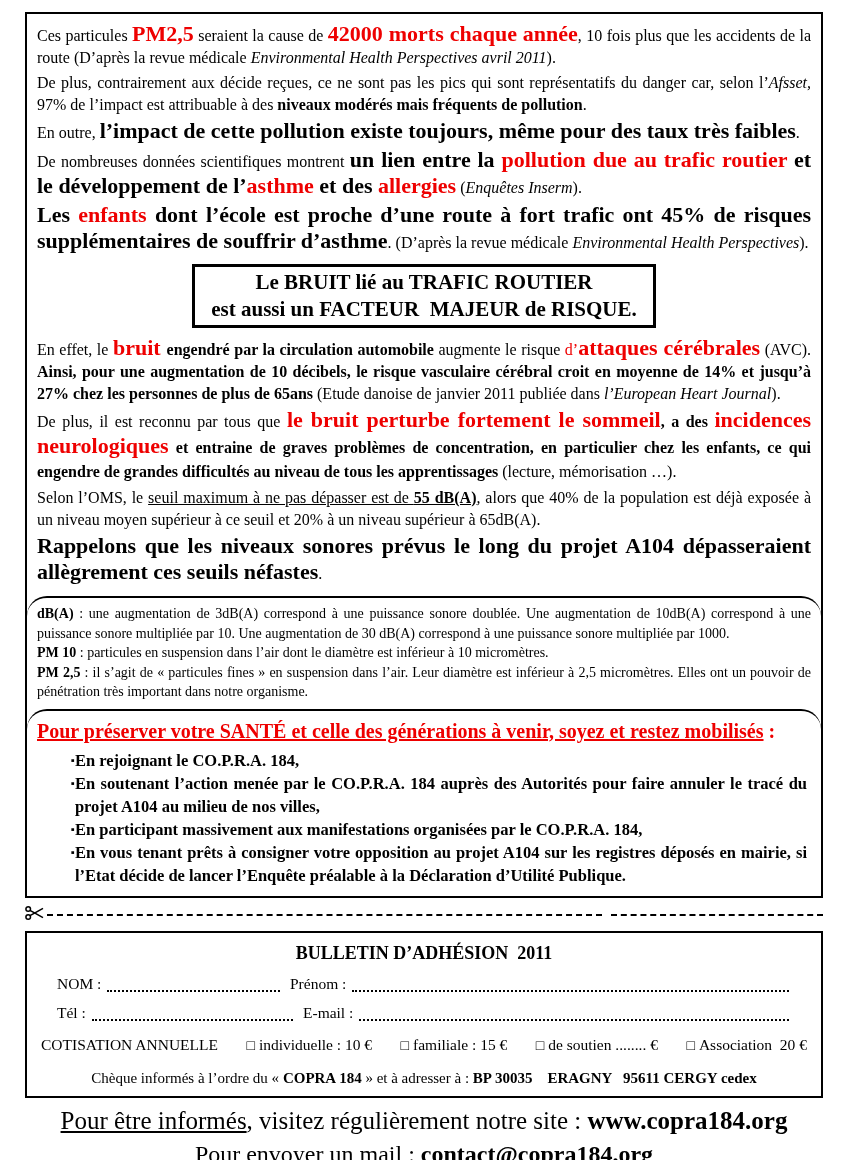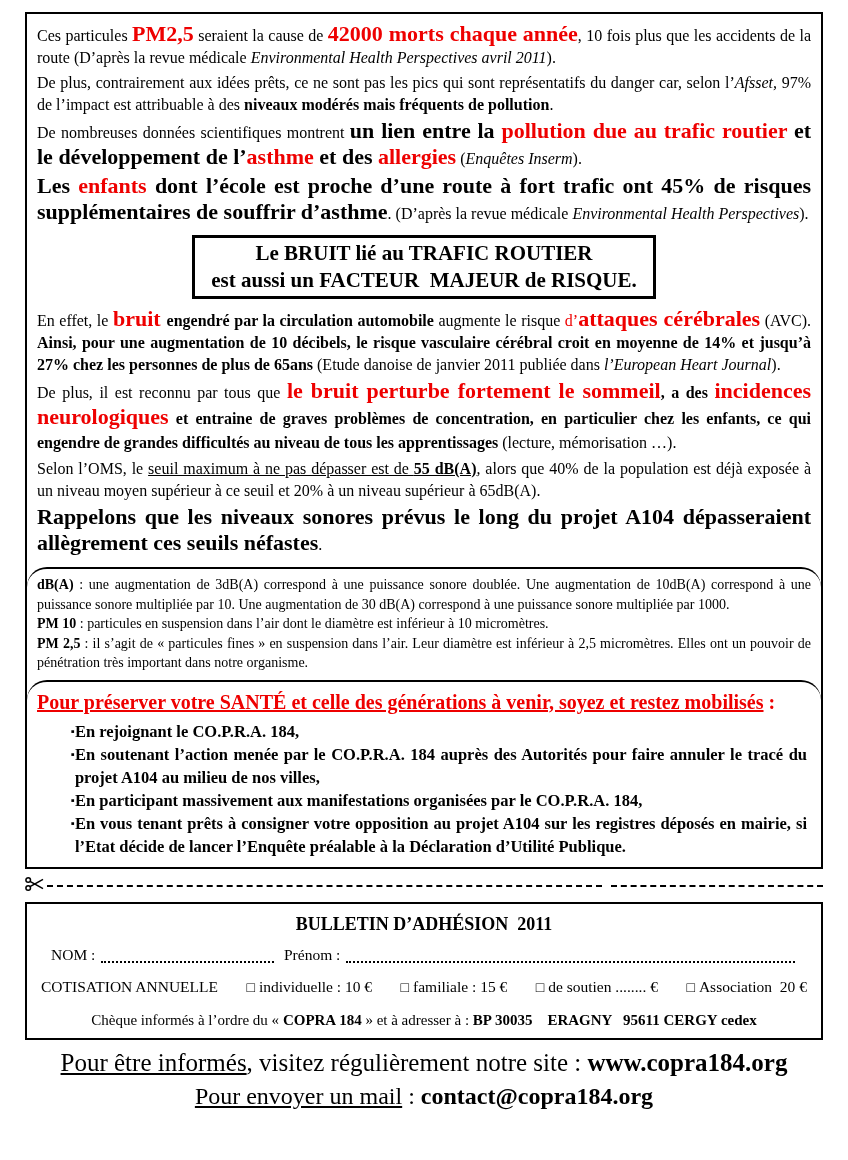--- a/index.html
+++ b/index.html
@@ -48,21 +48,21 @@
   .cutline{ display:flex; align-items:center; margin:8px 0 7px 0; height:18px; }
   .cutline .scissors{ flex:0 0 22px; }
   .cutline .dash{ border-top:2px dashed #000; height:0; }
   .cutline .d1{ flex:1; }
   .cutline .gap{ width:9px; }
   .cutline .d2{ width:212px; }
 
   
   .bulletin{ border:2px solid #000; padding:8px 14px 8px 14px; }
   .bulletin-title{ text-align:center; font-weight:bold; font-size:18px; line-height:24px; white-space:pre-wrap; margin-bottom:0; }
-  .form-row{ display:flex; align-items:flex-end; font-size:15.5px; line-height:20px; margin:9px 10px; }
+  .form-row{ display:flex; align-items:flex-end; font-size:15.5px; line-height:20px; margin:9px 16px; }
   .form-label{ white-space:pre-wrap; }
   .dots{ border-bottom:2px dotted #000; height:14px; margin:0 2px 2px 6px; }
   .grow{ flex:1; }
   .fix1{ flex:0 0 225px; }
   .fix2{ flex:0 0 238px; }
   .lbl2{ margin-left:8px; }
   .cotis-row{ display:flex; justify-content:space-between; align-items:baseline; font-size:15.5px; line-height:20px; margin:12px 0 6px 0; }
   .cotis-opt{ white-space:pre-wrap; }
   .cotis-opt .cb{ font-size:14px; padding-right:4px; }
   .cheque-line{ text-align:center; font-size:15px; line-height:20px; white-space:pre-wrap; margin-top:12px; }
@@ -74,21 +74,22 @@
 </style>
 </head>
 <body>
 
 <div class="page">
 
   <div class="main-box">
 
     <div class="section">
       <div class="para mid"><span>Ces particules </span><span class="b r lg">PM2,5</span><span> seraient la cause de </span><span class="b r lg">42000 morts chaque année</span><span>, 10 fois plus que les accidents de la route (D’après la revue médicale </span><span class="i">Environmental Health Perspectives avril 2011</span><span>).</span></div>
-      <div class="para mid"><span>De plus, contrairement aux idées prêts, ce ne sont pas les pics qui sont représentatifs du danger car, selon l’</span><span class="i">Afsset,</span><span> 97% de l’impact est attribuable à des </span><span class="b">niveaux modérés mais fréquents de pollution</span><span>.</span></div>
+      <div class="para mid"><span>De plus, contrairement aux décide reçues, ce ne sont pas les pics qui sont représentatifs du danger car, selon l’</span><span class="i">Afsset,</span><span> 97% de l’impact est attribuable à des </span><span class="b">niveaux modérés mais fréquents de pollution</span><span>.</span></div>
+      <div class="para big"><span>En outre, </span><span class="b lg">l’impact de cette pollution existe toujours, même pour des taux très faibles</span><span>.</span></div>
       <div class="para big"><span>De nombreuses données scientifiques montrent </span><span class="b lg">un lien entre la </span><span class="b r lg">pollution due au trafic routier</span><span class="b lg"> </span><span class="b lg">et le développement de l’</span><span class="b r lg">asthme</span><span class="b lg"> et des </span><span class="b r lg">allergies</span><span> (</span><span class="i">Enquêtes Inserm</span><span>).</span></div>
       <div class="para big"><span class="b lg">Les </span><span class="b r lg">enfants</span><span class="b lg"> dont l’école est proche d’une route à fort trafic ont 45% de risques supplémentaires de souffrir d’asthme</span><span>. (D’après la revue médicale </span><span class="i">Environmental Health Perspectives</span><span>).</span></div>
 
       <div class="bruit-box">
         <div class="bruit-line">Le BRUIT lié au TRAFIC ROUTIER</div>
         <div class="bruit-line">est aussi un FACTEUR  MAJEUR de RISQUE.</div>
       </div>
 
       <div class="para mid"><span>En effet, le </span><span class="b r lg">bruit </span><span class="b">engendré par la circulation automobile</span><span> augmente le risque </span><span class="r">d’</span><span class="b r lg">attaques cérébrales</span><span> (AVC). </span><span class="b">Ainsi, pour une augmentation de 10 décibels, le risque vasculaire cérébral croit en moyenne de 14%  et jusqu’à 27% chez les personnes de plus de 65ans</span><span> (Etude danoise de janvier 2011 publiée dans </span><span class="i">l’European Heart Journal</span><span>).</span></div>
       <div class="para big"><span>De plus, il est reconnu par tous que </span><span class="b r lg">le bruit perturbe fortement le sommeil</span><span class="b">, a des </span><span class="b r lg">incidences neurologiques</span><span class="b"> et entraine de graves problèmes de concentration, en particulier chez les enfants, ce qui engendre de grandes difficultés au niveau de tous les apprentissages</span><span> (lecture, mémorisation …).</span></div>
@@ -144,20 +145,28 @@
 
     <div class="form-row">
       <div class="fix1" style="display:flex; align-items:flex-end;">
         <span class="form-label">NOM :</span>
         <span class="dots grow"></span>
       </div>
       <span class="form-label lbl2">Prénom :</span>
       <span class="dots grow"></span>
     </div>
 
+    <div class="form-row">
+      <div class="fix2" style="display:flex; align-items:flex-end;">
+        <span class="form-label">Tél :</span>
+        <span class="dots grow"></span>
+      </div>
+      <span class="form-label lbl2">E-mail :</span>
+      <span class="dots grow"></span>
+    </div>
 
 
     <div class="cotis-row">
       <span class="cotis-opt">COTISATION ANNUELLE</span>
       <span class="cotis-opt"><span class="cb">□</span><span>individuelle : 10 €</span></span>
       <span class="cotis-opt"><span class="cb">□</span><span>familiale : 15 €</span></span>
       <span class="cotis-opt"><span class="cb">□</span><span>de soutien ........ €</span></span>
       <span class="cotis-opt"><span class="cb">□</span><span>Association  20 €</span></span>
     </div>
 

